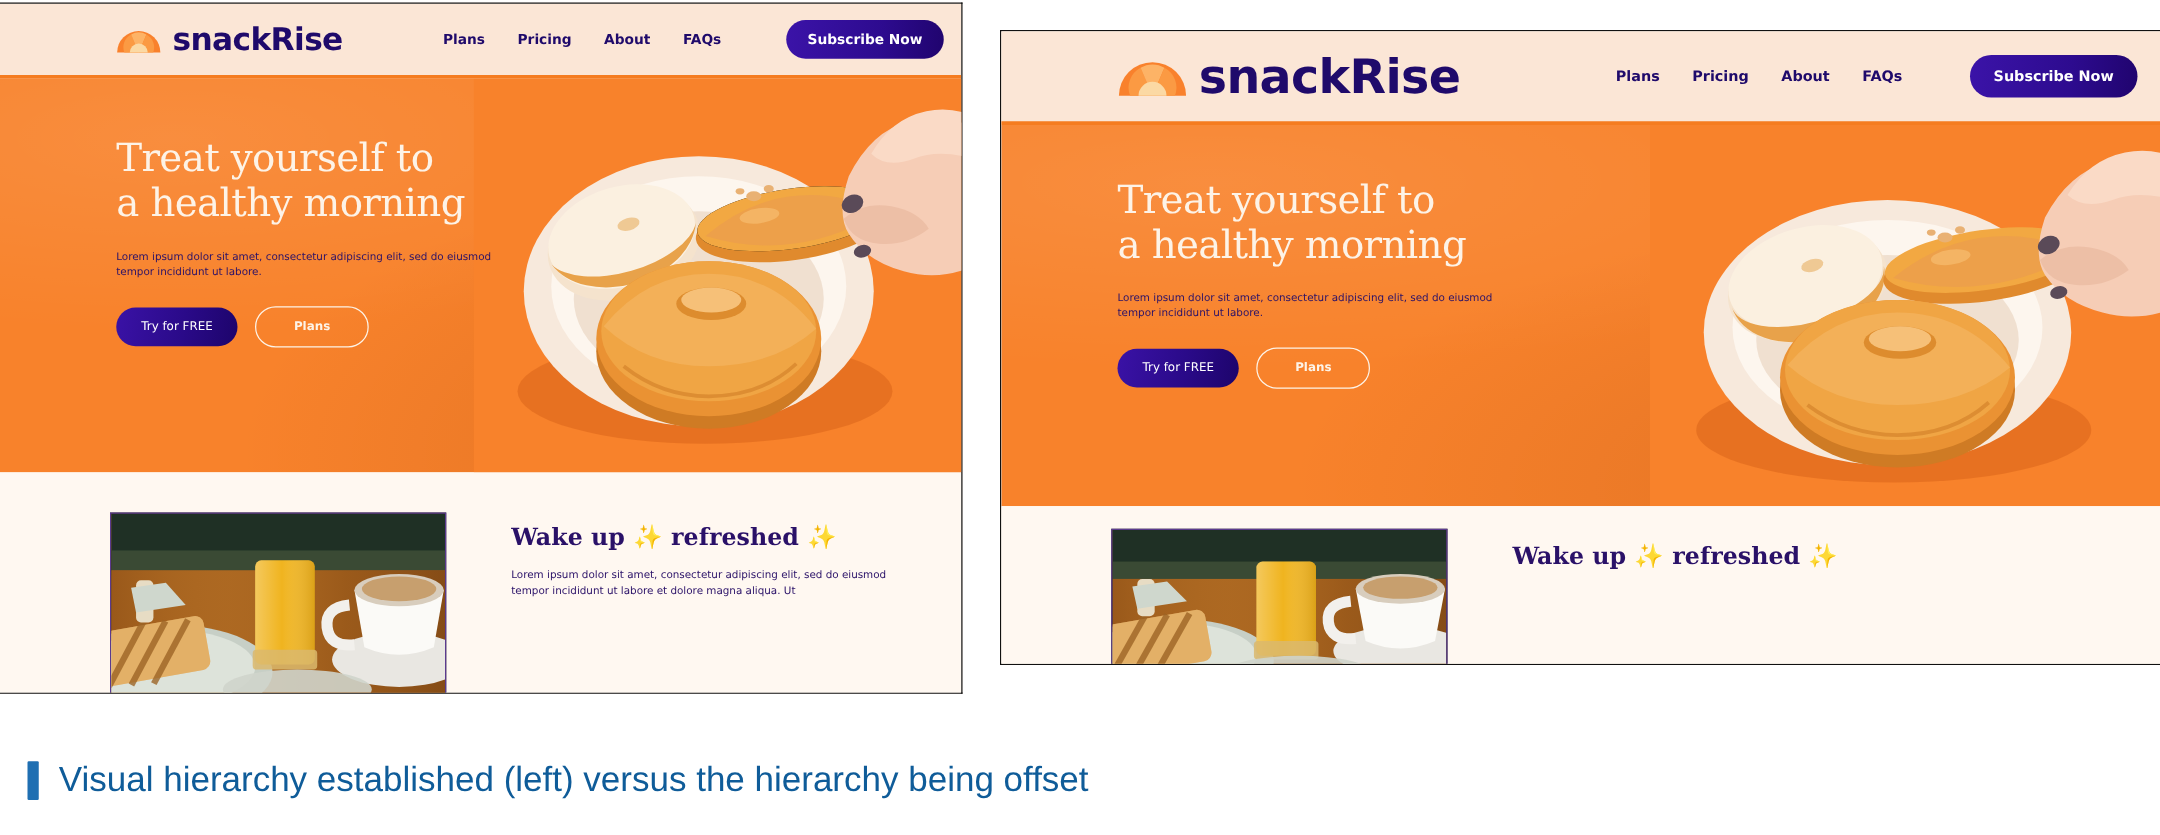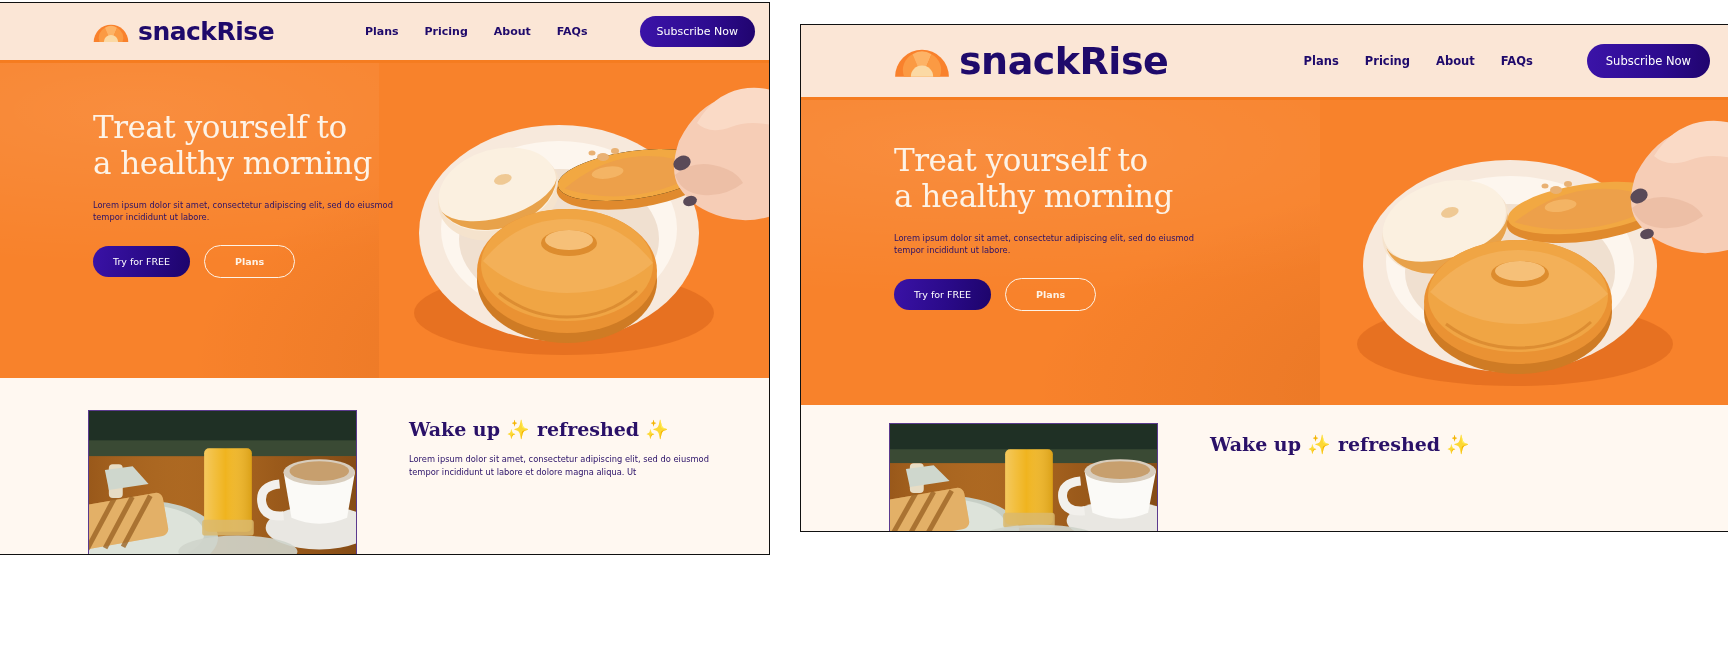--- a/index.html
+++ b/index.html
@@ -59,21 +59,21 @@
     font-family: "DejaVu Sans", sans-serif;
   }
   .panel-left  .nav-link { font-size: 11px; }
   .panel-right .nav-link { font-size: 11.5px; }
 
   .subscribe-btn {
     background: linear-gradient(95deg,#3b13a8 0%, #2d0b8f 60%, #20046e 100%);
     color: #ffffff;
     border: none;
     border-radius: 999px;
-    font-weight: 400;
+    font-weight: 700;
     white-space: nowrap;
     cursor: pointer;
     font-family: "DejaVu Sans", sans-serif;
   }
   .panel-left  .subscribe-btn { font-size: 11px; padding: 9px 17px; margin-left: 26px; }
   .panel-right .subscribe-btn { font-size: 11.5px; padding: 10px 19px; margin-left: 28px; }
 
   
   .hero { position: relative; width: 100%; overflow: hidden; }
   .panel-left  .hero { height: 315px; }
@@ -476,14 +476,18 @@
           <ellipse cx="150" cy="116" rx="60" ry="14" fill="#cfd4cb" opacity=".9"></ellipse>
         </svg>
       </div>
       <div class="lower-copy">
         <h2 class="lower-title"><span>Wake up </span><span class="sparkle">✨</span><span> refreshed </span><span class="sparkle">✨</span></h2>
 
       </div>
     </div>
   </div>
 
+  <div class="caption">
+    <span class="caption-bar"></span>
+    <span class="caption-text">Visual hierarchy established (left) versus the hierarchy being offset</span>
+  </div>
 
 </div>
 
 </body></html>

